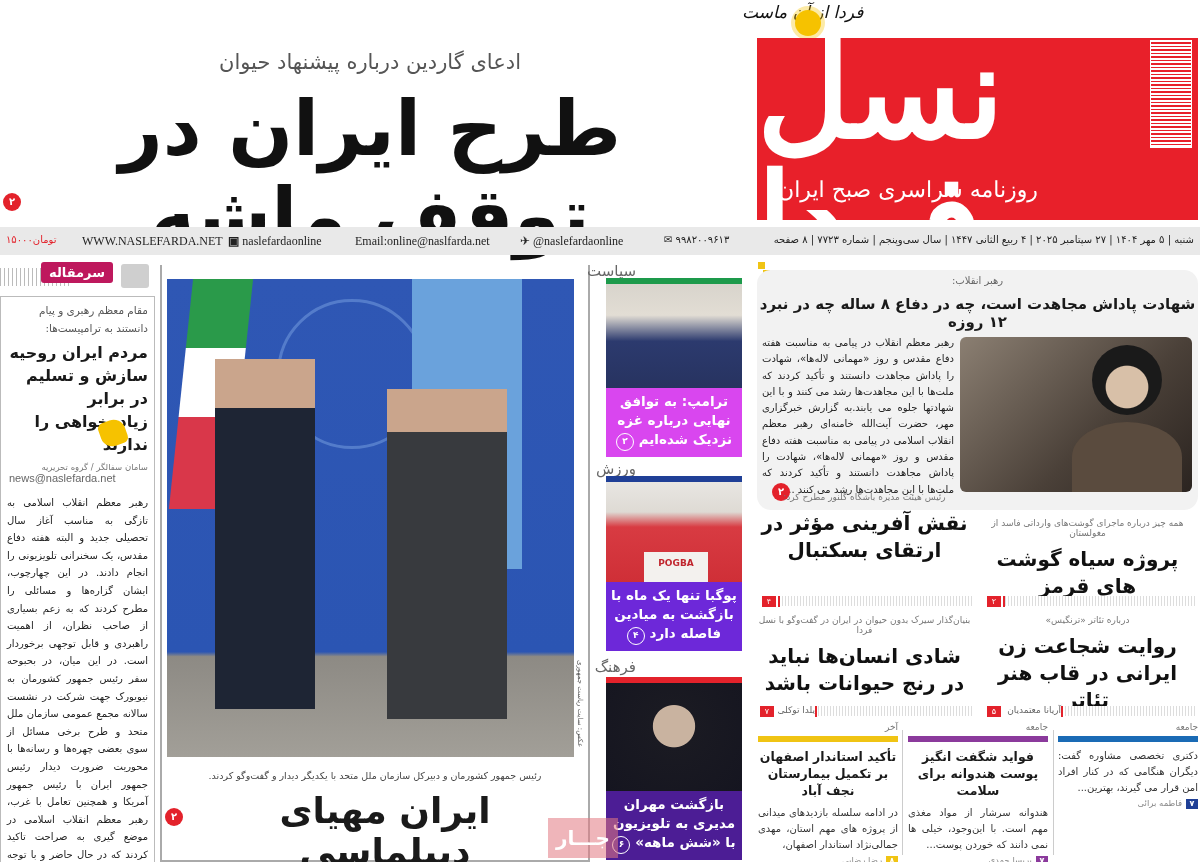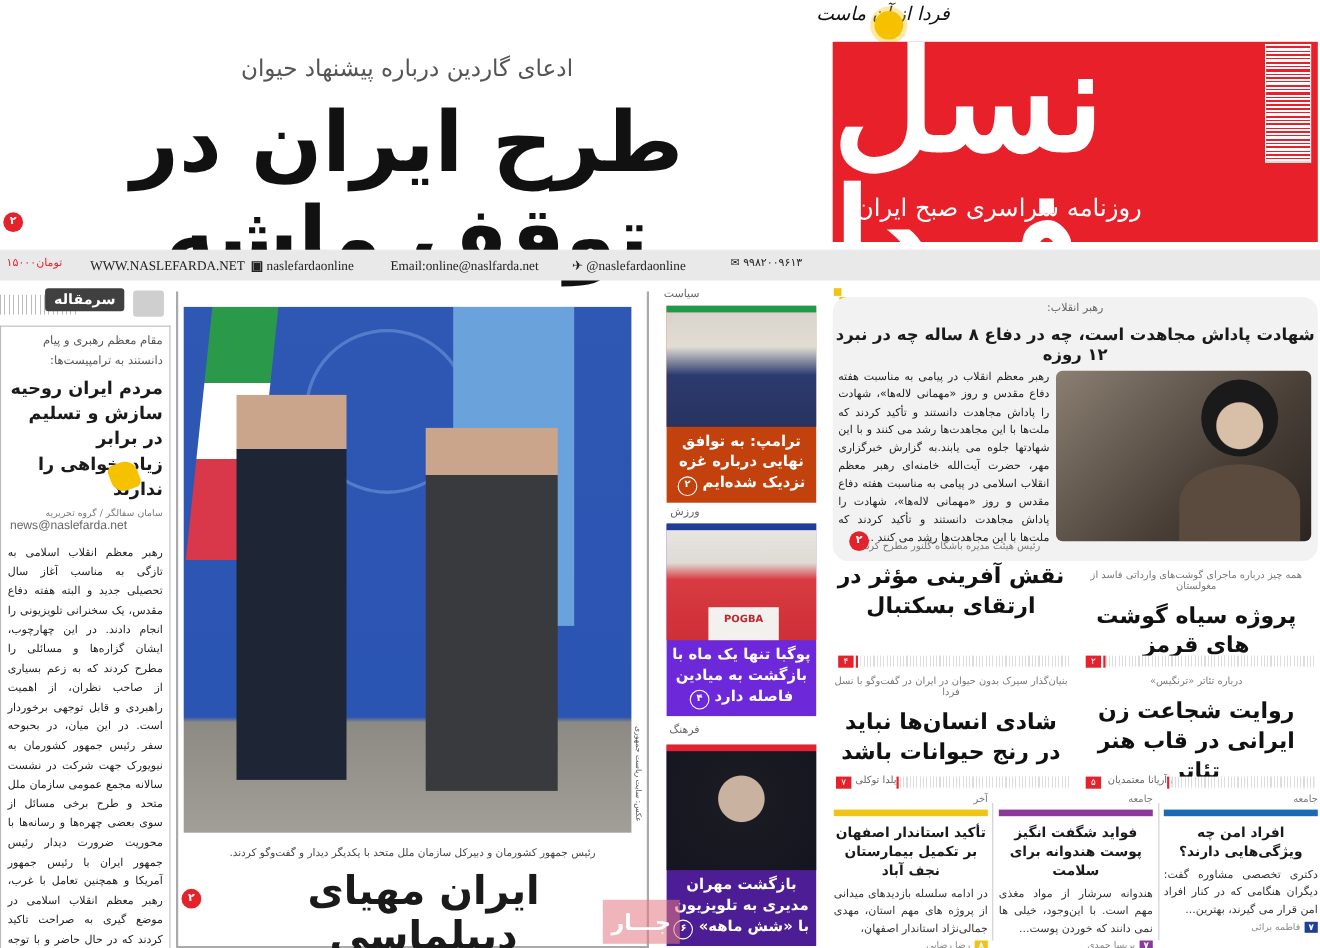--- a/index.html
+++ b/index.html
@@ -17,21 +17,21 @@
 
 #kicker{left:0;width:740px;top:50px;font-size:21px;color:#555;text-align:center;direction:rtl}
 #headline{left:0;width:740px;top:85px;font-size:76px;font-weight:900;color:#111;text-align:center;direction:rtl;line-height:1.15;font-family:"DejaVu Sans",sans-serif}
 .pg{display:inline-block;width:18px;height:18px;border-radius:50%;background:#e3222b;color:#fff;font-size:10px;line-height:18px;text-align:center;font-weight:bold}
 #hl-page{left:3px;top:193px}
 
 #infobar{left:0;top:227px;width:1200px;height:28px;background:#e9e9e9;font-family:"Liberation Serif",serif;font-size:12px;color:#222}
 #infobar span{position:absolute;top:7px;white-space:nowrap}
 
 #ed-wrap{left:0;top:262px;width:155px;height:600px}
-#ed-label{right:42px;top:0;background:#404040;color:#fff;font-size:13px;font-weight:bold;padding:3px 8px;border-radius:3px;direction:rtl}
+#ed-label{right:42px;top:0;background:#be185d;color:#fff;font-size:13px;font-weight:bold;padding:3px 8px;border-radius:3px;direction:rtl}
 #ed-pen{right:6px;top:2px;width:28px;height:24px;background:#cfcfcf;border-radius:3px}
 #ed-stripe{left:0;top:6px;width:70px;height:18px;background:repeating-linear-gradient(90deg,#bbb 0 1px,#fff 1px 4px)}
 #ed-box{left:0;top:34px;width:155px;height:566px;border:1px solid #bbb;border-bottom:none;padding:4px 6px}
 .ed-kick{font-size:10.5px;color:#555;line-height:18px}
 .ed-title{font-size:16px;font-weight:900;line-height:23px;margin-top:4px}
 .ed-author{font-size:8.5px;color:#777;margin-top:6px}
 .ed-email{font-family:"Liberation Sans",sans-serif;font-size:11px;color:#666;direction:ltr;text-align:left;padding-left:2px}
 .ed-body{font-size:10px;line-height:17.6px;color:#222;text-align:justify;margin-top:10px}
 #ed-badge{left:100px;top:158px;width:26px;height:26px;background:#f6c200;border-radius:6px 12px 6px 12px;transform:rotate(-20deg)}
 
@@ -40,21 +40,21 @@
 .flag-ir{left:14px;top:0;width:60px;height:230px;background:linear-gradient(180deg,#2a9a4a 0 30%,#fff 30% 60%,#d9374a 60% 100%);transform:skewX(-6deg)}
 .flag-un{left:245px;top:0;width:110px;height:290px;background:#6aa2dc}
 .un-emb{left:110px;top:20px;width:150px;height:150px;border-radius:50%;border:3px solid rgba(130,170,230,.45)}
 .man1{left:48px;top:80px;width:100px;height:350px;background:linear-gradient(180deg,#caa58c 0 14%,#1e2534 14%)}
 .man2{left:220px;top:110px;width:120px;height:330px;background:linear-gradient(180deg,#caa58c 0 13%,#383a3e 13%)}
 #photo-credit{left:576px;top:660px;font-size:7px;color:#555;writing-mode:vertical-rl}
 #caption{left:165px;top:770px;width:420px;font-size:9.5px;color:#444;direction:rtl;text-align:center}
 #bottom-hl{left:190px;top:790px;width:390px;font-size:36px;font-weight:900;direction:rtl;text-align:center}
 #bh-page{left:165px;top:808px}
 
-.sec-label{font-size:10px;color:#666;direction:rtl;}
+.sec-label{font-size:15px;color:#666;direction:rtl;}
 .mid-card{position:absolute;left:606px;width:136px;border-top:6px solid}
 .mid-img{width:100%}
 .mid-title{color:#fff;font-size:13.5px;font-weight:900;direction:rtl;text-align:center;line-height:19px;padding:4px 4px 6px}
 .circ{display:inline-block;width:18px;height:18px;border:1.5px solid #fff;border-radius:50%;font-size:9px;line-height:15px;text-align:center;color:#fff}
 
 #lead-box{left:757px;top:270px;width:441px;height:240px;background:#f2f2f2;border-radius:14px}
 #lead-kick{left:757px;top:275px;width:441px;font-size:10px;color:#666;text-align:center;direction:rtl}
 #lead-title{left:757px;top:295px;width:441px;font-size:15px;font-weight:900;text-align:center;direction:rtl}
 #lead-img{left:960px;top:337px;width:232px;height:155px;background:linear-gradient(135deg,#8b7f72,#4a4038 60%,#2b2420);border-radius:6px;overflow:hidden}
 #lead-body{left:762px;top:335px;width:192px;font-size:10px;line-height:16.3px;direction:rtl;text-align:justify;color:#222}
@@ -93,20 +93,21 @@
 <div id="headline" class="abs">طرح ایران در توقف ماشه</div>
 <span id="hl-page" class="abs pg">۲</span>
 
 <div id="infobar" class="abs">
   <span style="left:6px;color:#e3222b;font-family:'DejaVu Sans',sans-serif;font-size:10px">۱۵۰۰۰تومان</span>
   <span style="left:82px">WWW.NASLEFARDA.NET</span>
   <span style="left:228px"><b>▣</b> <i style="font-style:normal">naslefardaonline</i></span>
   <span style="left:355px">Email:online@naslfarda.net</span>
   <span style="left:520px"><b style="font-weight:normal">✈</b> <i style="font-style:normal">@naslefardaonline</i></span>
   <span style="left:664px;font-family:'DejaVu Sans',sans-serif;font-size:10px"><b>✉</b> <i style="font-style:normal">۹۹۸۲۰۰۹۶۱۳</i></span>
+  <span style="right:6px;direction:rtl;font-family:'DejaVu Sans',sans-serif;font-size:10px">شنبه | ۵ مهر ۱۴۰۴ | ۲۷ سپتامبر ۲۰۲۵ | ۴ ربیع الثانی ۱۴۴۷ | سال سی‌وپنجم | شماره ۷۷۲۳ | ۸ صفحه</span>
 </div>
 
 <div id="ed-wrap" class="abs">
   <div id="ed-stripe" class="abs"></div>
   <div id="ed-label" class="abs">سرمقاله</div>
   <div id="ed-pen" class="abs"></div>
   <div id="ed-box" class="abs rtl">
     <div class="ed-kick">مقام معظم رهبری و پیام</div>
     <div class="ed-kick">دانستند به ترامپیست‌ها:</div>
     <div class="ed-title">مردم ایران روحیه سازش و تسلیم در برابر زیاده‌خواهی را ندارند</div>
@@ -124,21 +125,21 @@
   <div class="abs flag-un"></div>
   <div class="abs man1"></div>
   <div class="abs man2"></div>
 </div>
 <div id="photo-credit" class="abs">عکس: سایت ریاست جمهوری</div>
 <div id="caption" class="abs">رئیس جمهور کشورمان و دبیرکل سازمان ملل متحد با یکدیگر دیدار و گفت‌وگو کردند.</div>
 <div id="bottom-hl" class="abs">ایران مهیای دیپلماسی</div>
 <span id="bh-page" class="abs pg">۲</span>
 
 <div class="abs sec-label" style="left:606px;top:262px;width:30px">سیاست</div>
-<div class="mid-card" style="top:278px;border-color:#1d9a4b;background:#c2410c">
+<div class="mid-card" style="top:278px;border-color:#1d9a4b;background:#d946ef">
   <div class="mid-img" style="height:104px;background:linear-gradient(180deg,#d8d4cc 0,#e2ddd4 30%,#2c3a6e 55%,#273360 100%)"></div>
   <div class="mid-title"><span>ترامپ: به توافق نهایی درباره غزه نزدیک شده‌ایم</span> <span class="circ">۲</span></div>
 </div>
 
 <div class="abs sec-label" style="left:606px;top:460px;width:30px">ورزش</div>
 <div class="mid-card" style="top:476px;border-color:#1f3f96;background:#6d28d9">
   <div class="mid-img" style="height:100px;background:linear-gradient(180deg,#e8e6e2 0,#dedad4 30%,#d83b42 45%,#cf2f37 100%);position:relative">
     <div style="position:absolute;left:38px;top:70px;width:64px;height:30px;background:#f3f1ee;font-size:9px;font-weight:bold;color:#c0262e;text-align:center;line-height:22px">POGBA</div>
   </div>
   <div class="mid-title"><span>پوگبا تنها یک ماه با بازگشت به میادین فاصله دارد</span> <span class="circ">۴</span></div>
@@ -192,21 +193,20 @@
   <div class="t">شادی انسان‌ها نباید در رنج حیوانات باشد</div>
 </div>
 <div class="story-foot" style="left:818px;top:706px;width:155px"></div>
 <div class="sq-pg" style="left:760px;top:706px">۷</div>
 <div class="author" style="left:775px;top:705px;width:40px">یلدا توکلی</div>
 <div class="vbar" style="left:815px;top:706px"></div>
 
 <div class="small" style="left:1058px">
   <div class="sl">جامعه</div>
   <div class="bar" style="background:#1a6bb5"></div>
-  <div class="st">افراد امن چه ویژگی‌هایی دارند؟</div>
   <div class="sb">دکتری تخصصی مشاوره گفت: دیگران هنگامی که در کنار افراد امن قرار می گیرند، بهترین...</div>
   <div class="sa"><b style="background:#1f3f96">۷</b><span>فاطمه برائی</span></div>
 </div>
 <div class="sep-v" style="left:1053px;top:730px;height:125px"></div>
 <div class="small" style="left:908px">
   <div class="sl">جامعه</div>
   <div class="bar" style="background:#8b3a9c"></div>
   <div class="st">فواید شگفت انگیز پوست هندوانه برای سلامت</div>
   <div class="sb">هندوانه سرشار از مواد مغذی مهم است. با این‌وجود، خیلی ها نمی دانند که خوردن پوست...</div>
   <div class="sa"><b style="background:#8b3a9c">۷</b><span>پریسا حمدی</span></div>

